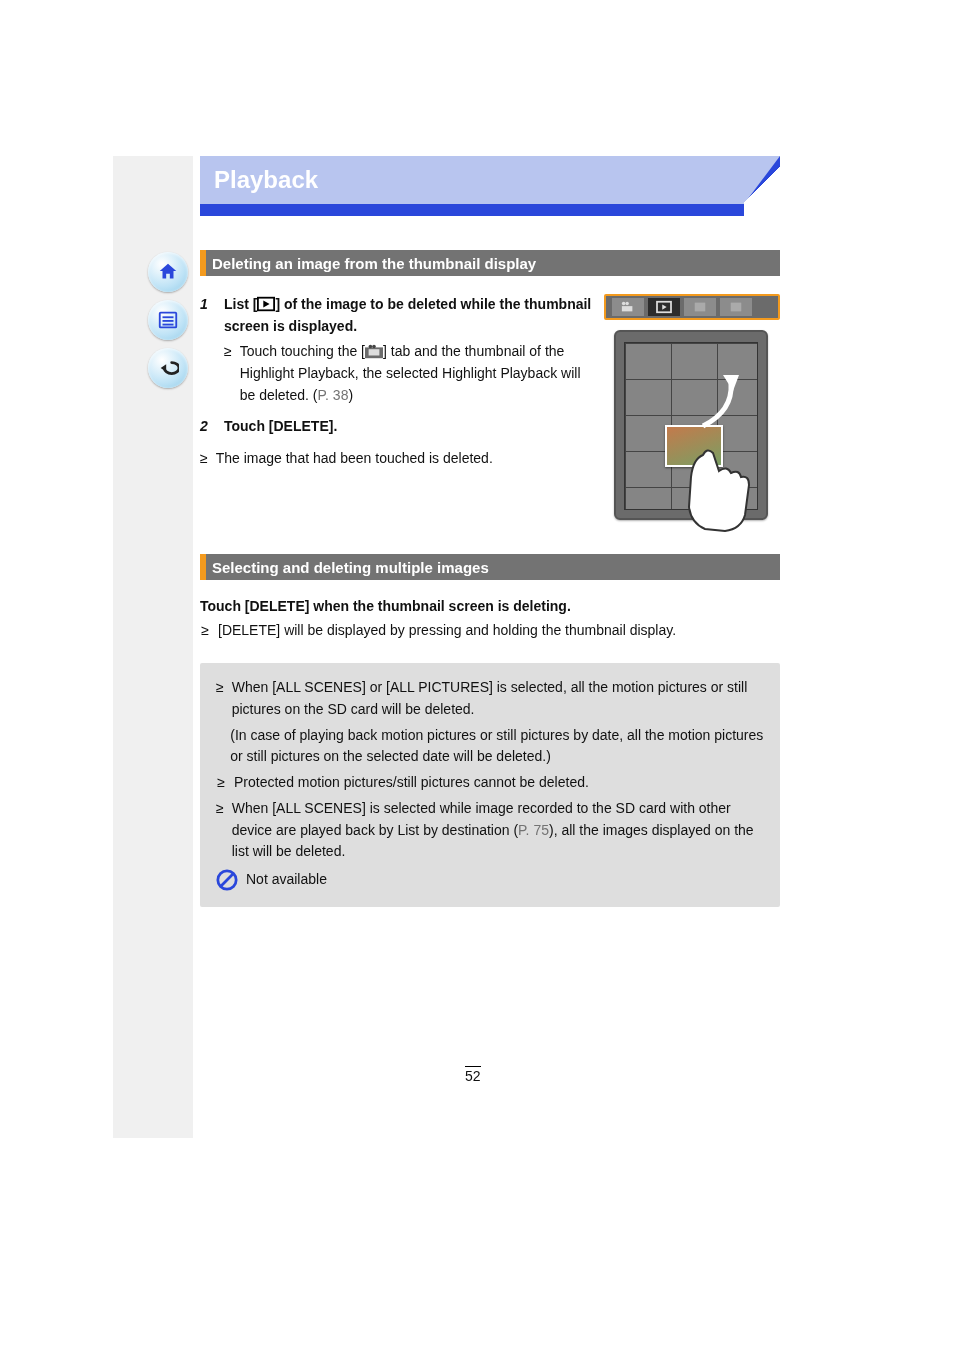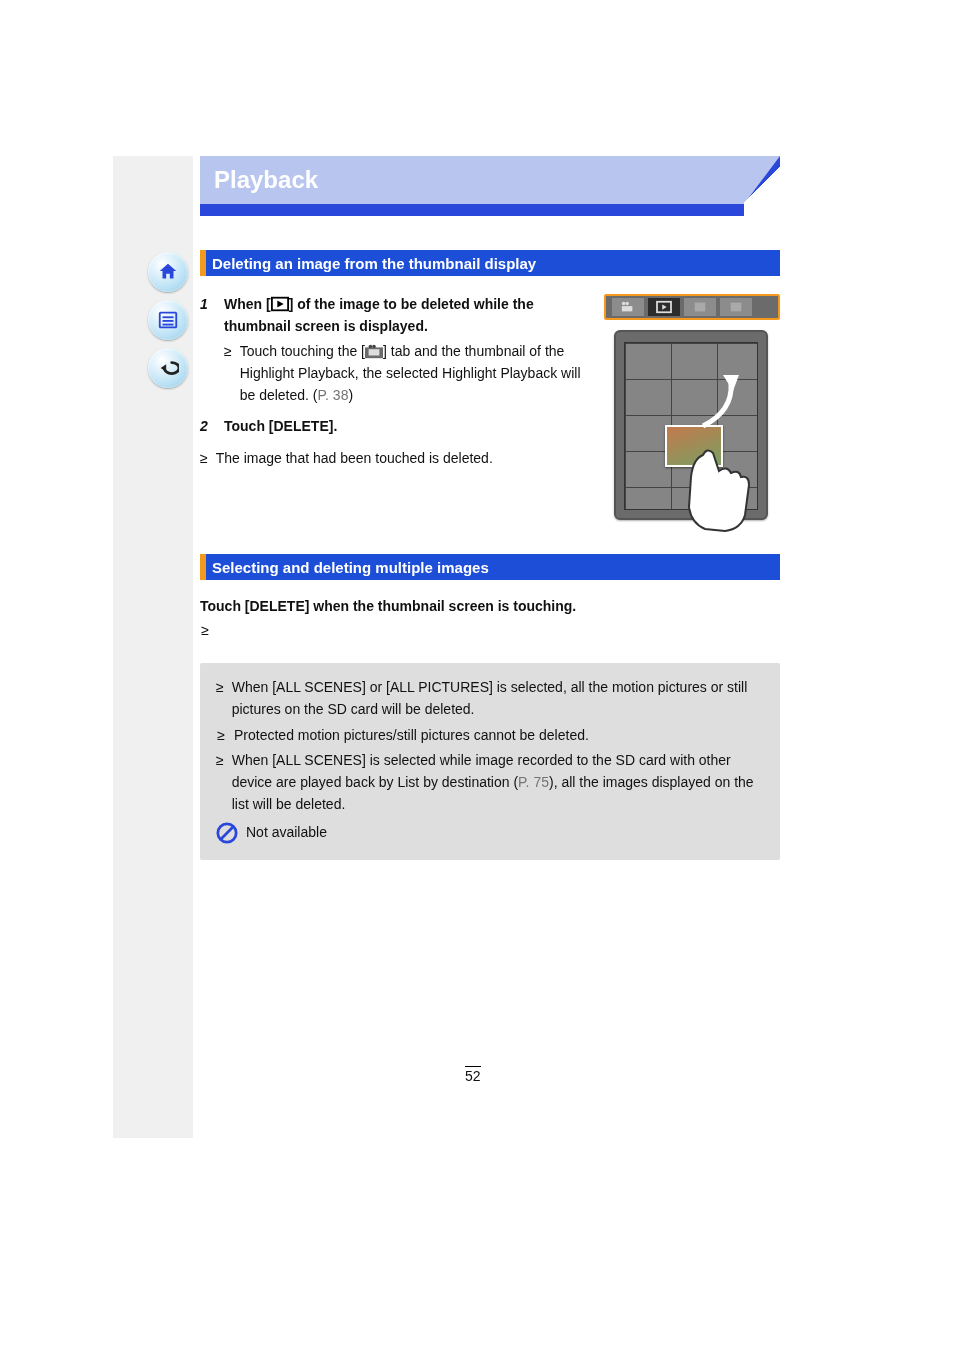--- a/index.html
+++ b/index.html
@@ -14,21 +14,21 @@
 
   .content { position: absolute; left: 200px; top: 156px; width: 580px; }
 
   .chapter-banner { position: relative; height: 60px; width: 100%; }
   .chapter-banner .blue { position: absolute; top: 48px; left: 0; width: 100%; height: 12px; background: #2a47db; }
   .chapter-banner .lightblue { position: absolute; top: 0; left: 0; width: 100%; height: 48px; background: #b8c5ef; }
   .chapter-banner .tri { position: absolute; top: 0; right: 0; width: 0; height: 0; border-style: solid; border-width: 0 0 48px 36px; border-color: transparent transparent #2a47db transparent; }
   .chapter-banner .mask { position: absolute; top: 0; right: 0; width: 36px; height: 60px; background: linear-gradient(135deg, transparent 0 48%, #ffffff 48% 100%); }
   .chapter-banner h1 { position: absolute; left: 14px; top: 10px; font-size: 24px; font-weight: 700; color: #fff; }
 
-  .section-bar { position: relative; height: 26px; width: 100%; margin-top: 34px; background: #1d4ed8; display: flex; align-items: center; }
+  .section-bar { position: relative; height: 26px; width: 100%; margin-top: 34px; background: #737373; display: flex; align-items: center; }
   .section-bar .orange { position: absolute; left: 0; top: 0; width: 6px; height: 26px; background: #f39a1e; }
   .section-bar .label { color: #fff; font-weight: 700; margin-left: 12px; font-size: 15px; }
 
   .body-row { margin-top: 18px; display: flex; gap: 12px; }
   .body-text { flex: 1 1 auto; line-height: 1.55; }
   .body-text .step { display: flex; gap: 8px; margin-bottom: 10px; }
   .body-text .num { font-weight: 700; font-style: italic; width: 16px; flex: 0 0 16px; }
   .body-text .stepbody { flex: 1 1 auto; }
 
   .thumb-area { flex: 0 0 176px; }
@@ -102,21 +102,21 @@
       <div class="orange"></div>
       <span class="label">Deleting an image from the thumbnail display</span>
     </div>
 
     <div class="body-row">
       <div class="body-text">
 
         <div class="step">
           <div class="num">1</div>
           <div class="stepbody">
-            <span class="bold">When [</span><span class="inline-icon"><svg viewBox="0 0 20 16">
+            <span class="bold">List [</span><span class="inline-icon"><svg viewBox="0 0 20 16">
                   <rect x="1" y="1" width="18" height="14" fill="none" stroke="#000" stroke-width="2"></rect>
                   <polygon points="7,4 7,12 14,8" fill="#000"></polygon>
                 </svg></span><span class="bold">] of the image to be deleted while the thumbnail screen is displayed.</span>
             <div class="bullet" style="display:flex;gap:8px;margin-top:4px;">
               <span>≥</span>
               <span>
                 <span>Touch touching the [</span><span class="inline-icon"><svg viewBox="0 0 20 16">
                       <rect x="0" y="4" width="20" height="12" fill="#6b6b6b"></rect>
                       <circle cx="6" cy="3" r="2" fill="#444"></circle>
                       <circle cx="10" cy="3" r="2" fill="#444"></circle>
@@ -178,30 +178,35 @@
         </div>
       </div>
     </div>
 
     <div class="section-bar">
       <div class="orange"></div>
       <span class="label">Selecting and deleting multiple images</span>
     </div>
 
     <div class="delete-region">
-      <div class="intro bold">Touch [DELETE] when the thumbnail screen is touching.</div>
+      <div class="intro bold">Touch [DELETE] when the thumbnail screen is deleting.</div>
       <div class="bullet">
         <span class="bul">≥</span>
+        <span>[DELETE] will be displayed by pressing and holding the thumbnail display.</span>
       </div>
     </div>
 
     <div class="note-box">
       <div class="bullet">
           <span class="bul">≥</span>
           <span>When [ALL SCENES] or [ALL PICTURES] is selected, all the motion pictures or still pictures on the SD card will be deleted.</span>
+        </div>
+      <div class="bullet">
+          <span class="bul"></span>
+          <span>(In case of playing back motion pictures or still pictures by date, all the motion pictures or still pictures on the selected date will be deleted.)</span>
         </div>
       <div class="bullet">
           <span class="bul">≥</span>
           <span>Protected motion pictures/still pictures cannot be deleted.</span>
         </div>
       <div class="bullet">
           <span class="bul">≥</span>
           <span><span>When [ALL SCENES] is selected while image recorded to the SD card with other device are played back by List by destination (</span><span class="link">P. 75</span><span>), all the images displayed on the list will be deleted.</span></span>
         </div>
       <div class="not-avail">

